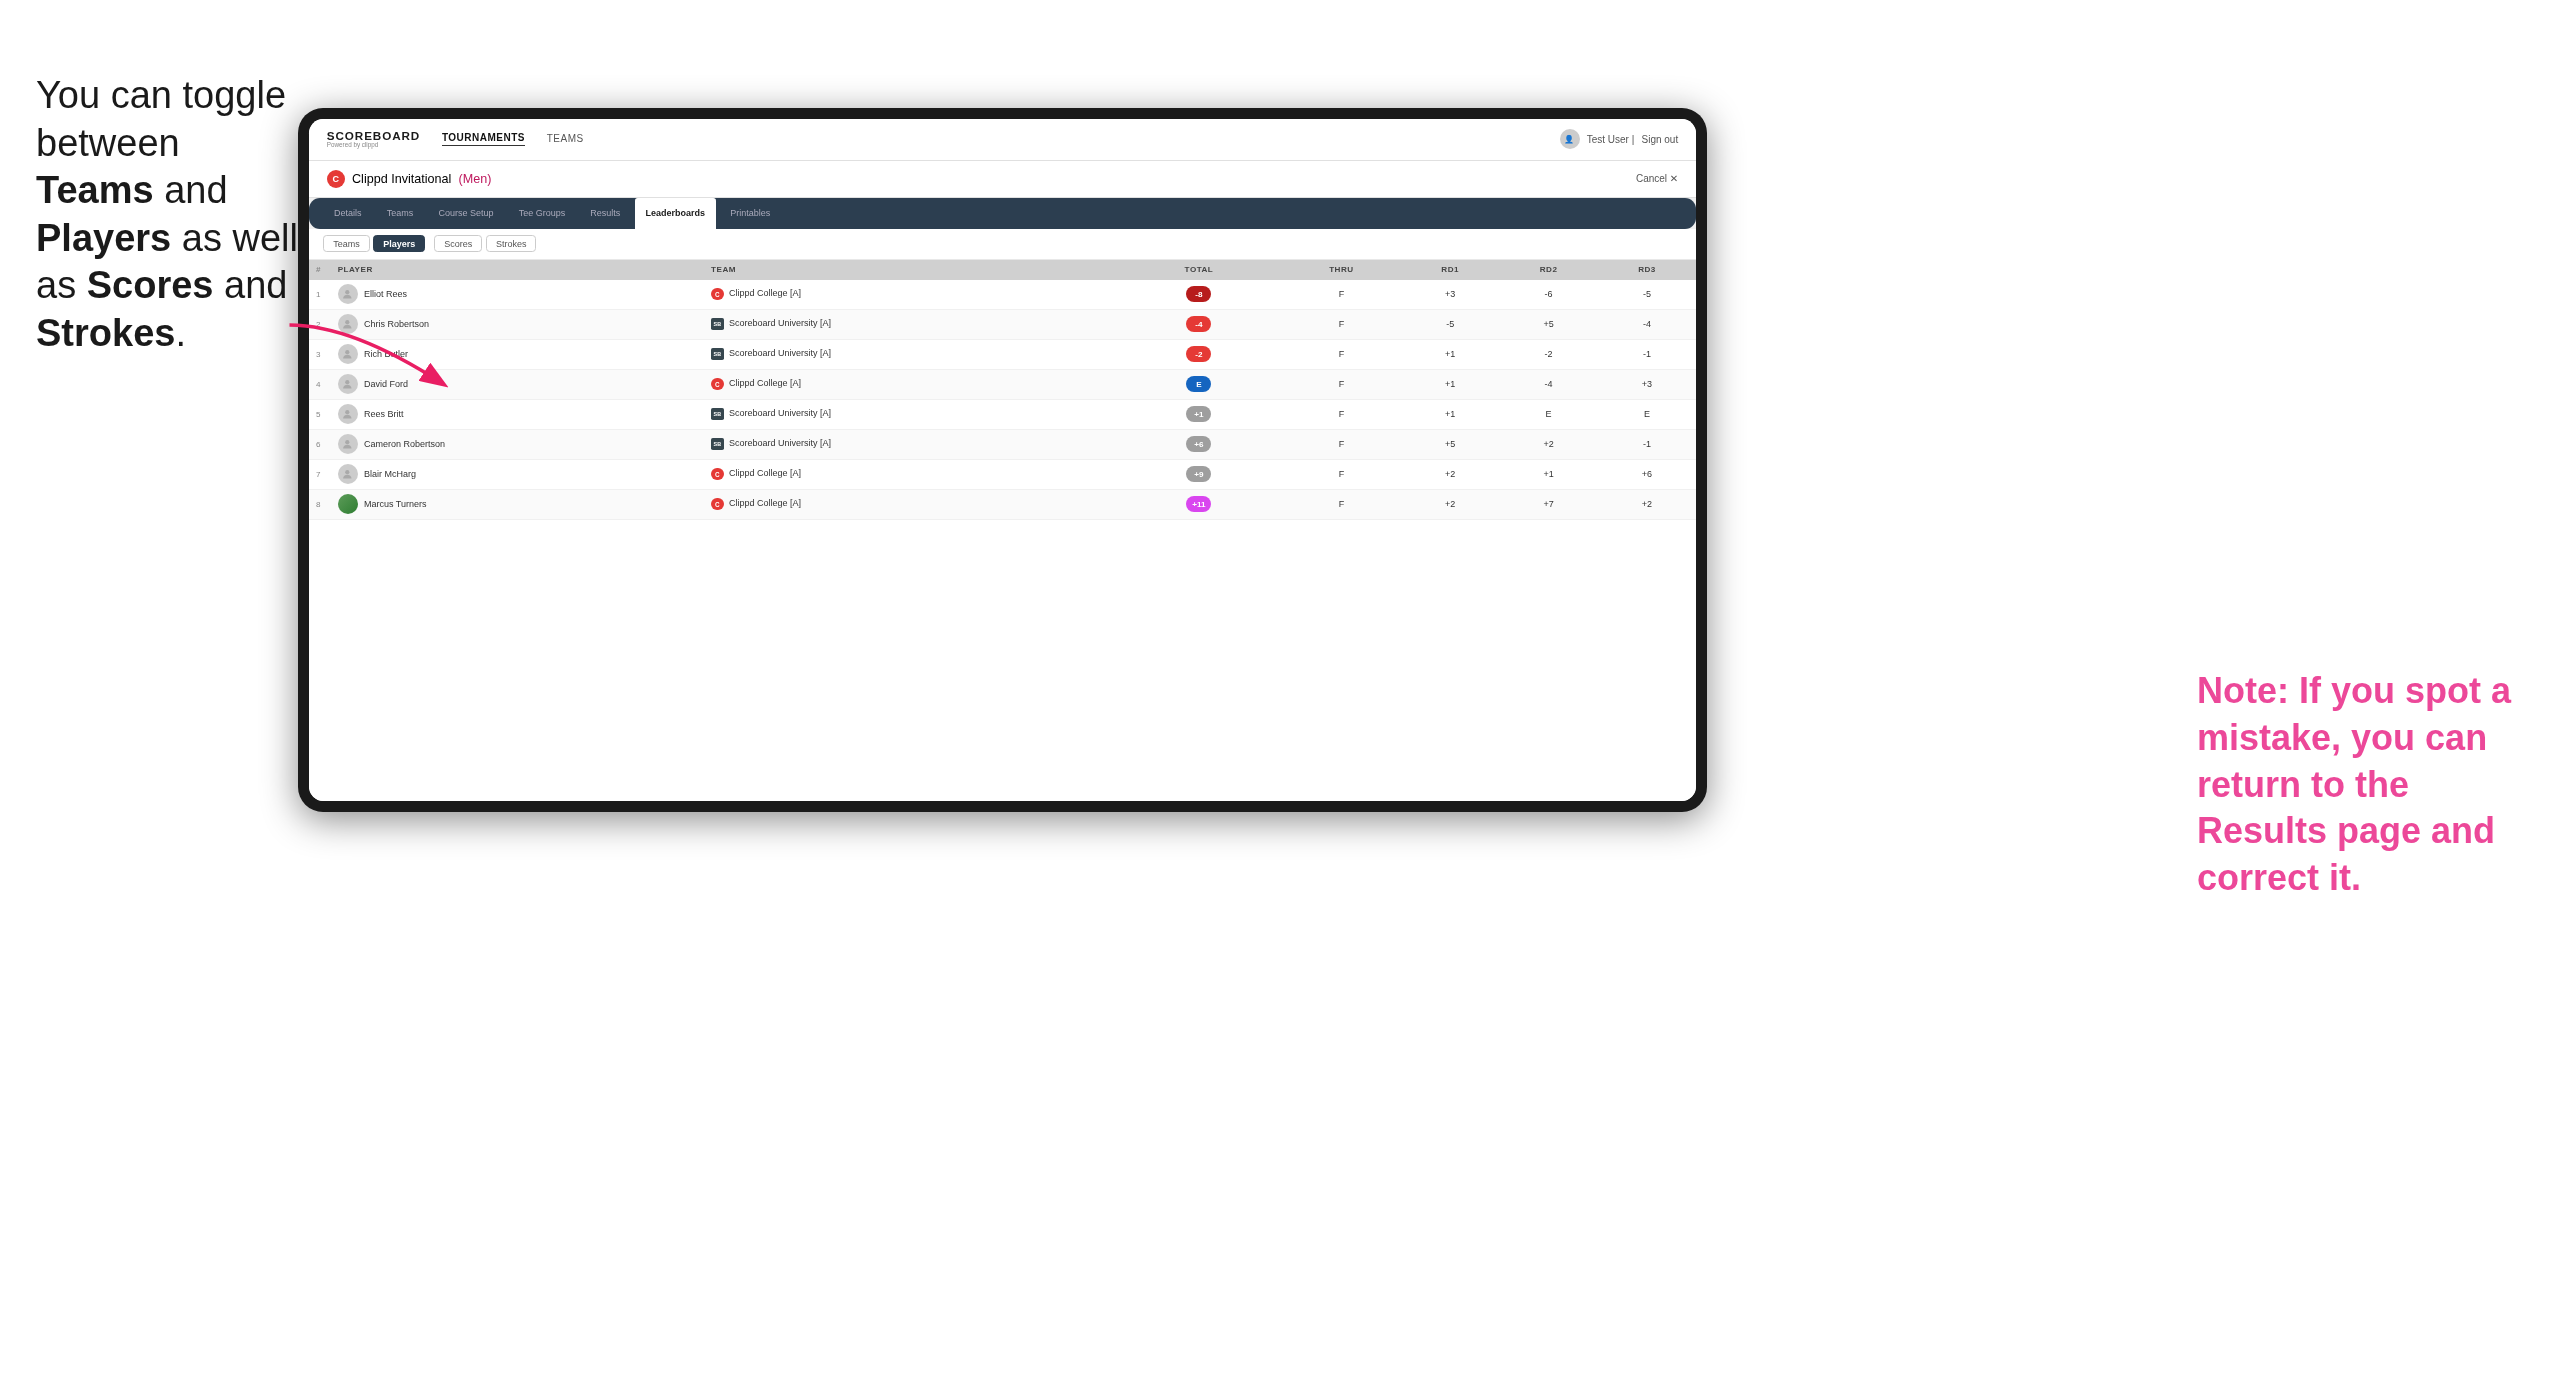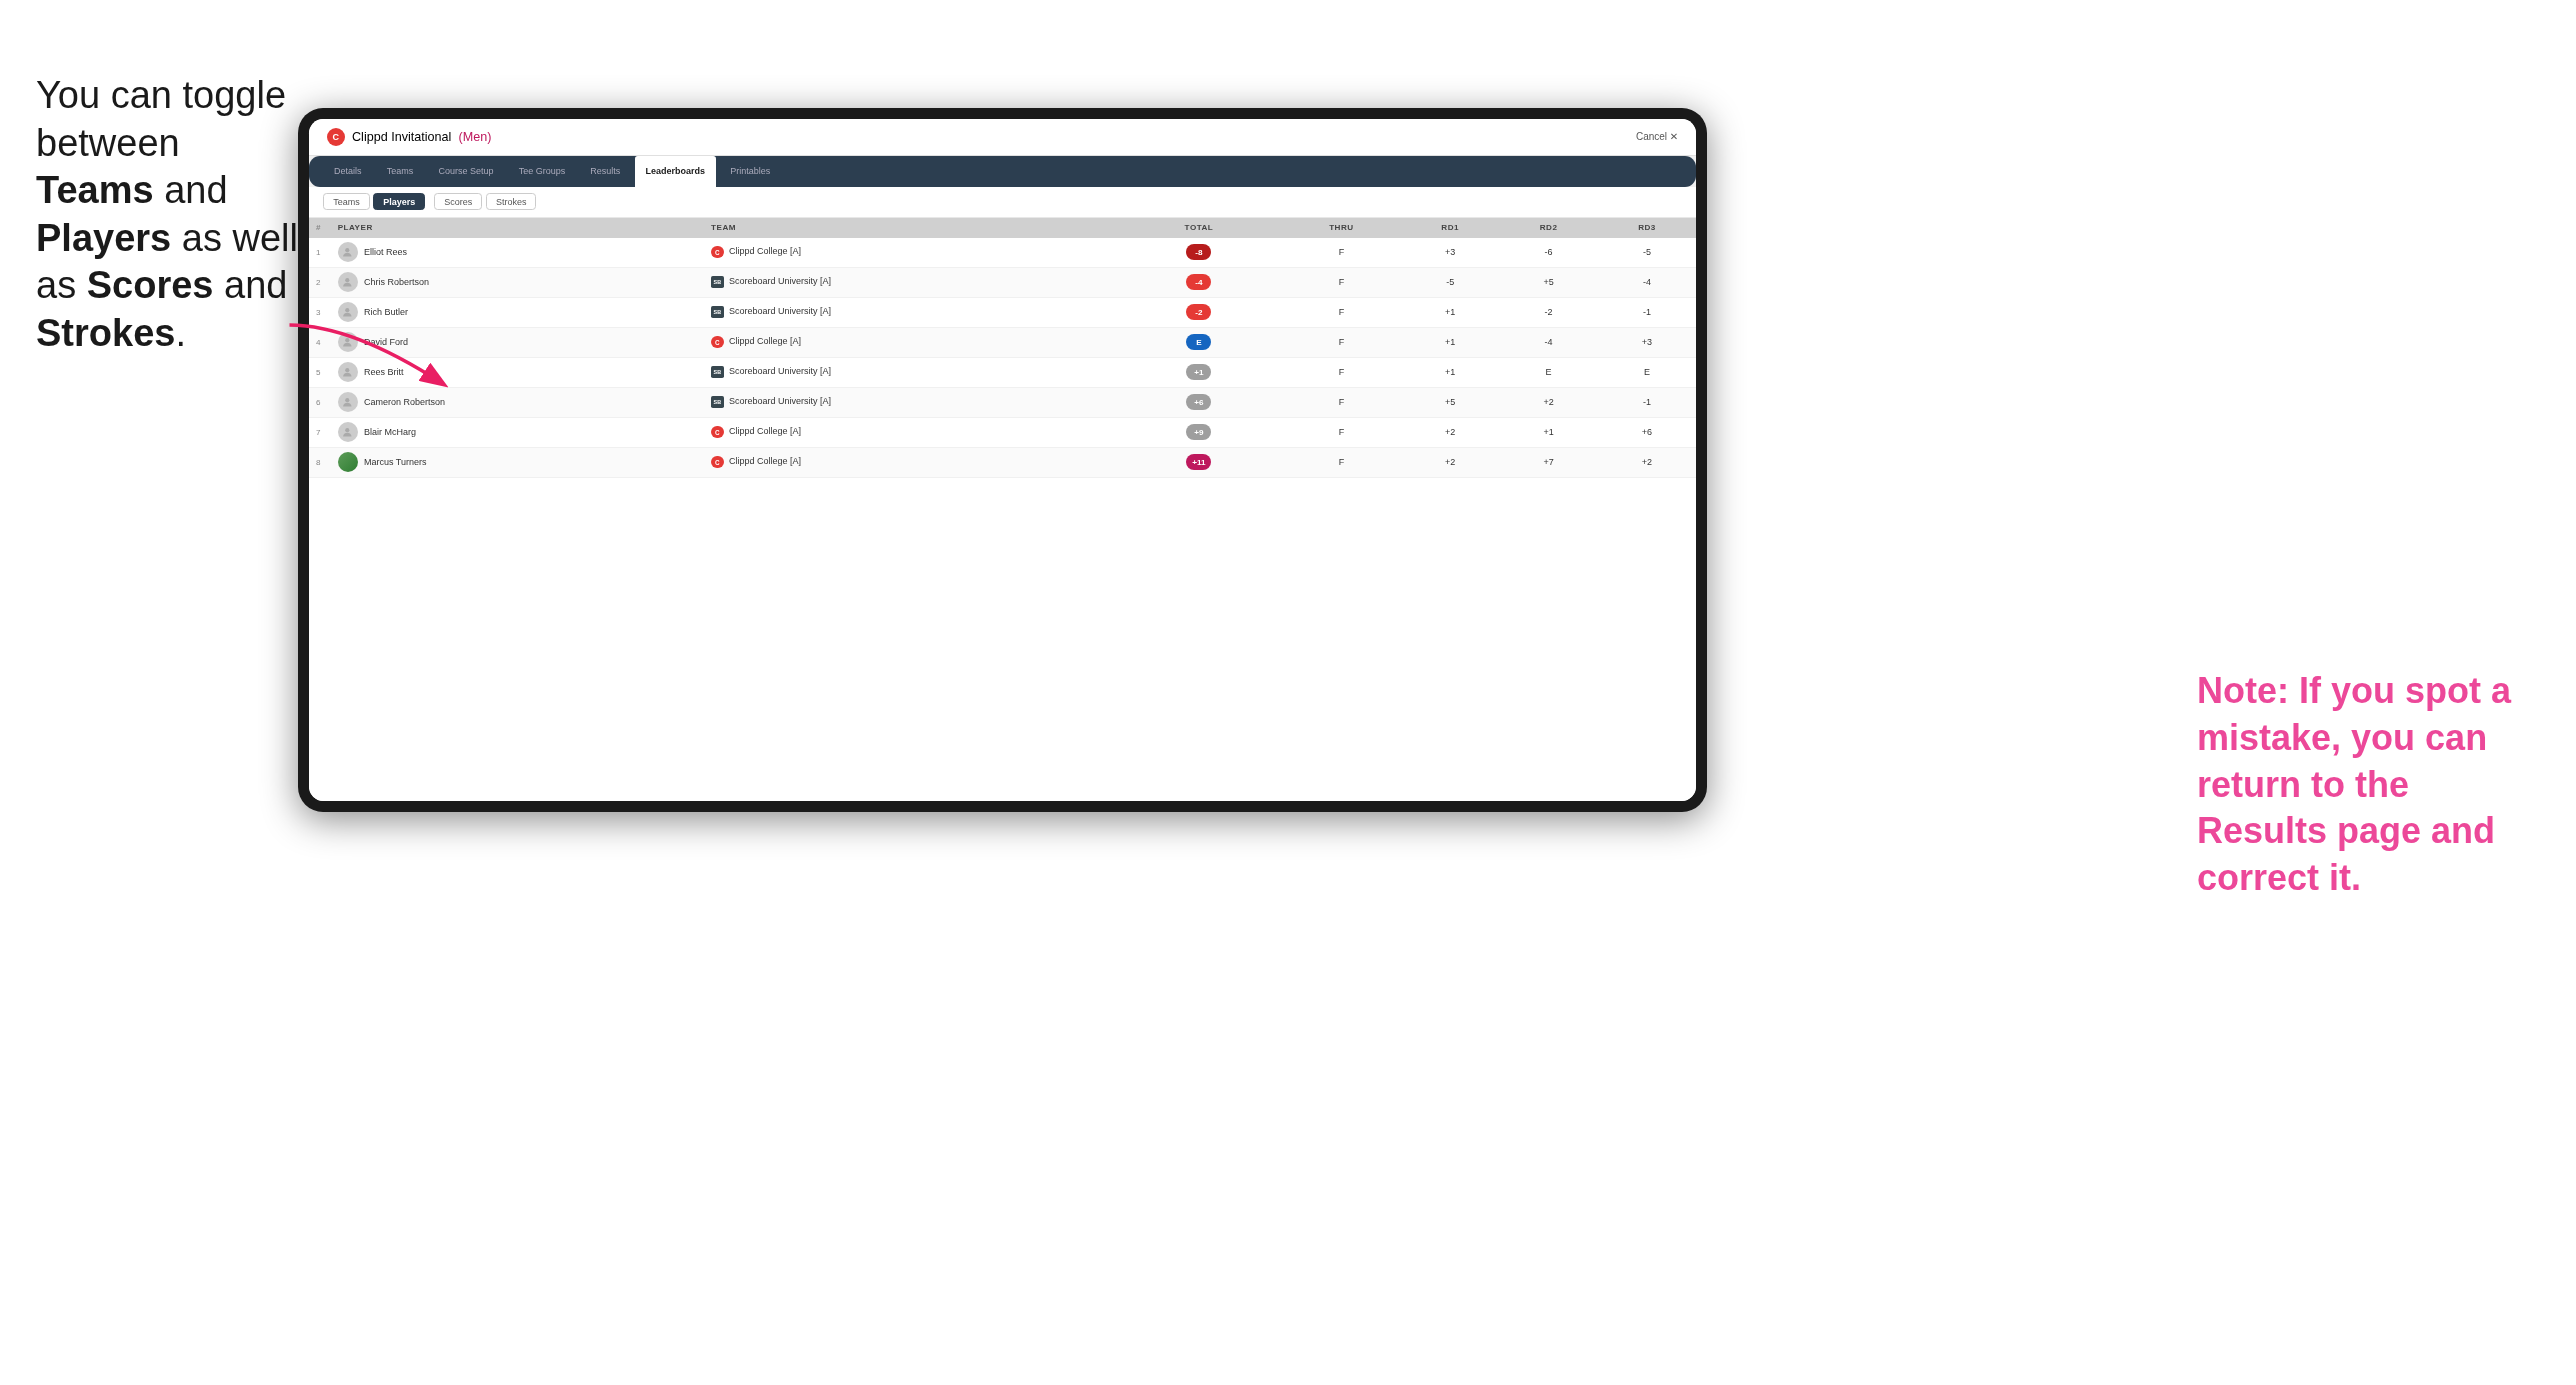--- a/index.html
+++ b/index.html
@@ -343,20 +343,35 @@
     <marker id="arrowhead" markerWidth="8" markerHeight="6" refX="6" refY="3" orient="auto">
       <polygon points="0 0, 8 3, 0 6" fill="#e91e63"></polygon>
     </marker>
   </defs>
   <path d="M 10 10 Q 80 10 180 75" stroke="#e91e63" stroke-width="4" fill="none" marker-end="url(#arrowhead)"></path>
 </svg>
 
 <div class="tablet-frame">
   <div class="tablet-screen">
 
+    <div class="top-nav">
+      <div class="nav-left">
+        <div class="scoreboard-logo">
+          <span class="logo-title">SCOREBOARD</span>
+          <span class="logo-sub">Powered by clippd</span>
+        </div>
+        <span class="nav-link active">TOURNAMENTS</span>
+        <span class="nav-link">TEAMS</span>
+      </div>
+      <div class="nav-right">
+        <div class="user-avatar">👤</div>
+        <span>Test User |</span>
+        <span style="color:#555; cursor:pointer;">Sign out</span>
+      </div>
+    </div>
 
     <div class="tournament-header">
       <div class="tournament-title">
         <div class="tournament-icon">C</div>
         <span>Clippd Invitational</span>
         <span style="color:#be185d;">(Men)</span>
       </div>
       <span class="cancel-btn">Cancel ✕</span>
     </div>
 
@@ -590,21 +605,21 @@
         <span>Marcus Turners</span>
       </div>
     </td>
     <td>
       <div class="team-cell">
         <div style="width:12.6px;height:12.6px;background:#e53935;border-radius:50%;display:flex;align-items:center;justify-content:center;color:white;font-size:6.3px;font-weight:700;flex-shrink:0;">C</div>
         <span>Clippd College [A]</span>
       </div>
     </td>
     <td class="center">
-      <span class="score-badge" style="background:#be185d;">+11</span>
+      <span class="score-badge" style="background:#d946ef;">+11</span>
     </td>
     <td class="center">F</td>
     <td class="center">+2</td>
     <td class="center">+7</td>
     <td class="center">+2</td>
   </tr>
           </tbody>
       </table>
     </div>
 

